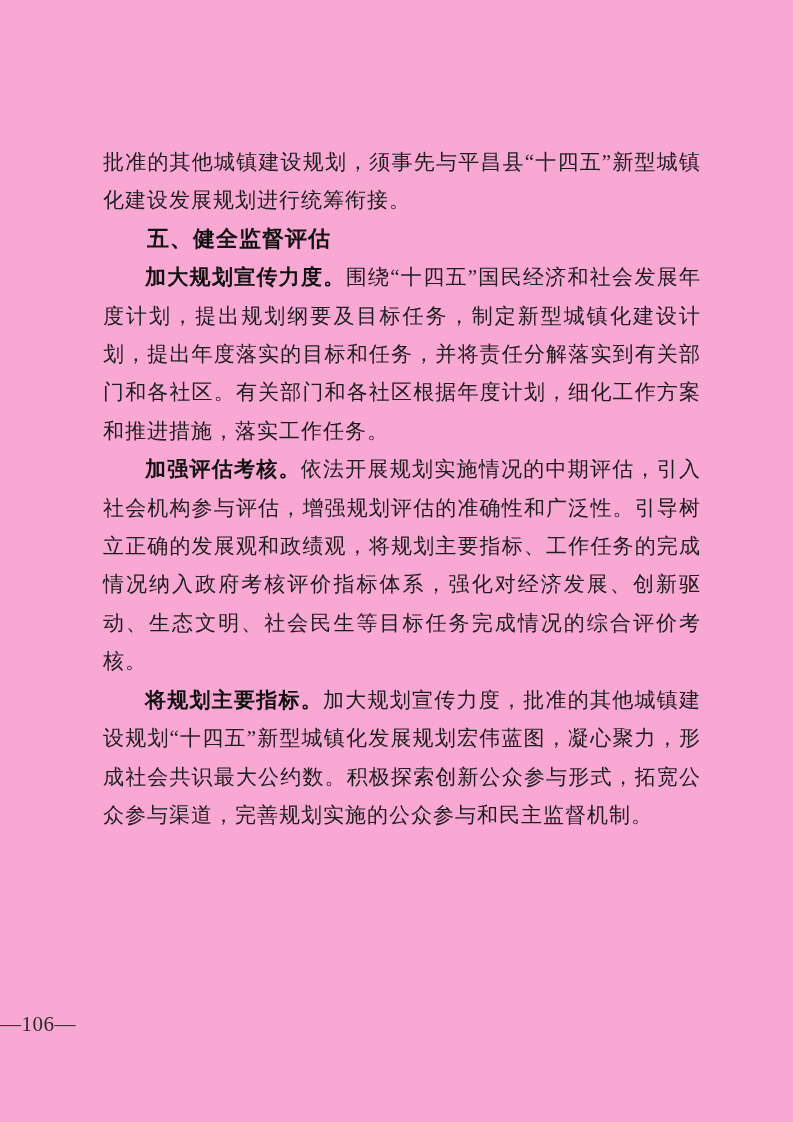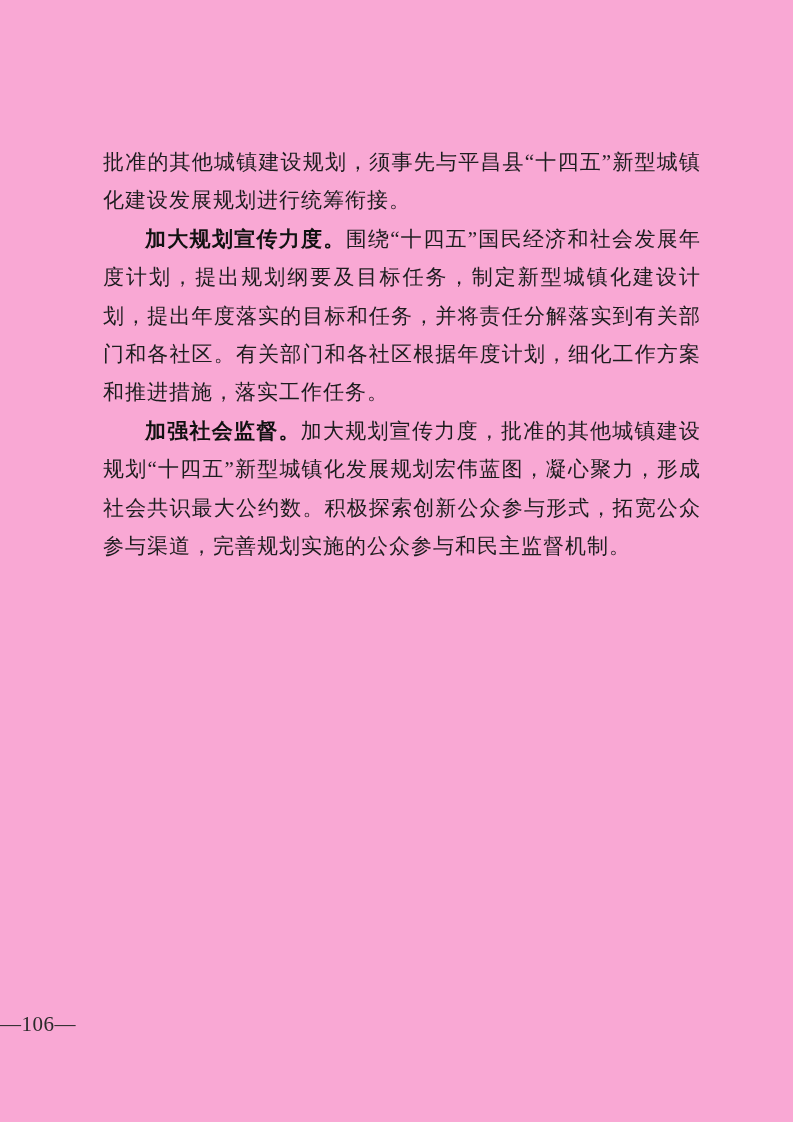--- a/index.html
+++ b/index.html
@@ -67,24 +67,26 @@
   }
 </style>
 </head>
 <body>
 
 <div class="page">
   <div class="content">
 
     <p class="no-indent">批准的其他城镇建设规划，须事先与平昌县“十四五”新型城镇化建设发展规划进行统筹衔接。</p>
 
+    <h2 class="section-heading">五、健全监督评估</h2>
 
     <p><span class="lead">加大规划宣传力度。</span><span>围绕“十四五”国民经济和社会发展年度计划，提出规划纲要及目标任务，制定新型城镇化建设计划，提出年度落实的目标和任务，并将责任分解落实到有关部门和各社区。有关部门和各社区根据年度计划，细化工作方案和推进措施，落实工作任务。</span></p>
 
+    <p><span class="lead">加强评估考核。</span><span>依法开展规划实施情况的中期评估，引入社会机构参与评估，增强规划评估的准确性和广泛性。引导树立正确的发展观和政绩观，将规划主要指标、工作任务的完成情况纳入政府考核评价指标体系，强化对经济发展、创新驱动、生态文明、社会民生等目标任务完成情况的综合评价考核。</span></p>
 
-    <p><span class="lead">加强社会监督。</span><span>加大规划宣传力度，批准的其他城镇建设规划“十四五”新型城镇化发展规划宏伟蓝图，凝心聚力，形成社会共识最大公约数。积极探索创新公众参与形式，拓宽公众参与渠道，完善规划实施的公众参与和民主监督机制。</span></p>
+    <p><span class="lead">将规划主要指标。</span><span>加大规划宣传力度，批准的其他城镇建设规划“十四五”新型城镇化发展规划宏伟蓝图，凝心聚力，形成社会共识最大公约数。积极探索创新公众参与形式，拓宽公众参与渠道，完善规划实施的公众参与和民主监督机制。</span></p>
 
   </div>
 
   <div class="footer">
     <span>—106—</span>
   </div>
 </div>
 
 </body></html>

